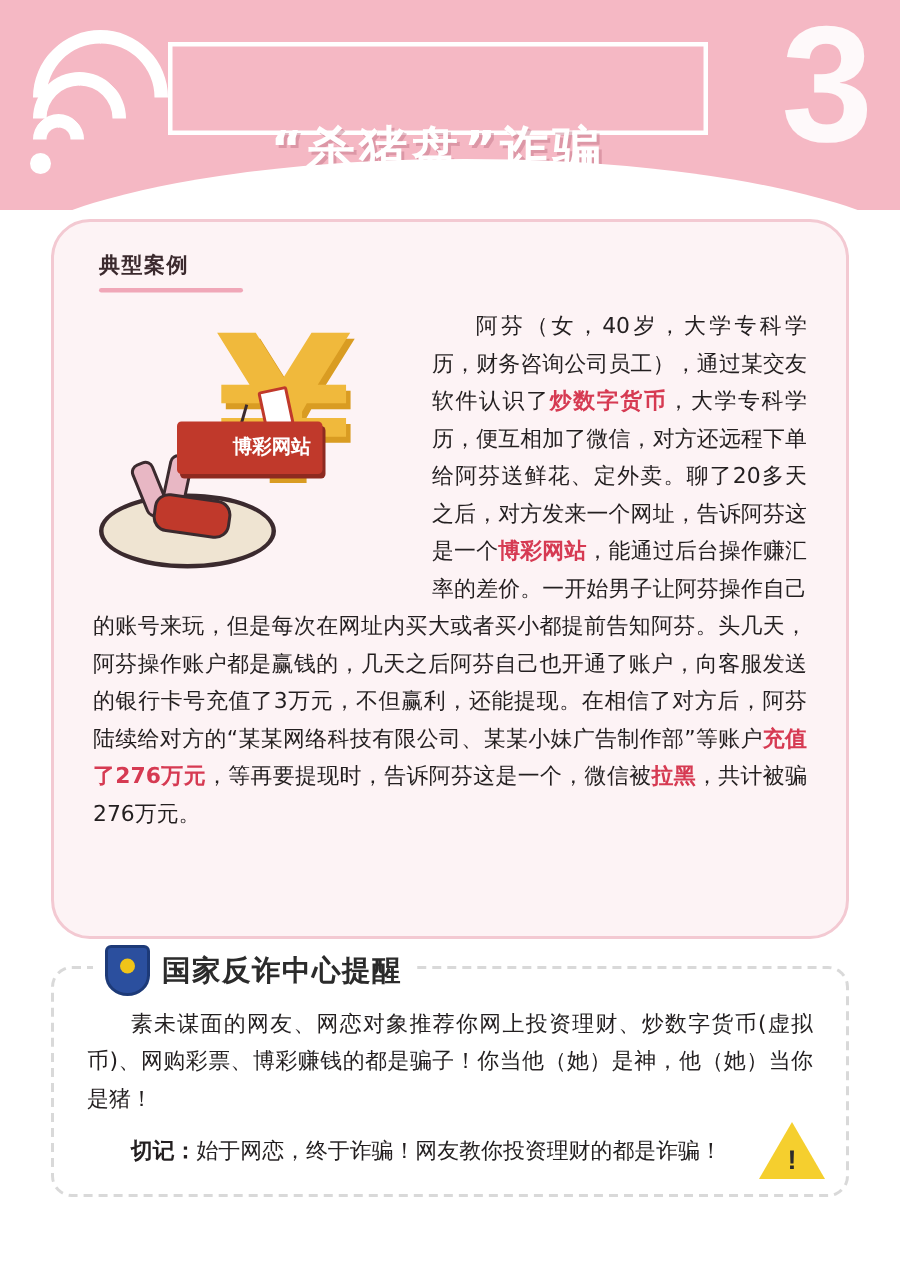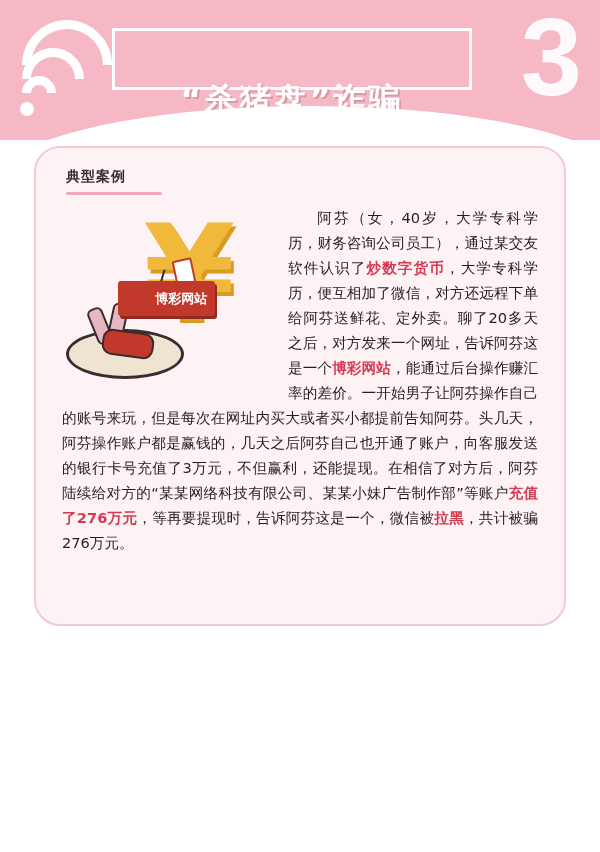--- a/index.html
+++ b/index.html
@@ -352,15 +352,27 @@
           <div class="body"></div>
         </div>
         <div class="rod"></div>
         <div class="bait"></div>
         <div class="sign">博彩网站</div>
       </div>
       <span>阿芬（女，40岁，大学专科学历，财务咨询公司员工），通过某交友软件认识了</span><b>炒数字货币</b><span>，大学专科学历，便互相加了微信，对方还远程下单给阿芬送鲜花、定外卖。聊了20多天之后，对方发来一个网址，告诉阿芬这是一个</span><b>博彩网站</b><span>，能通过后台操作赚汇率的差价。一开始男子让阿芬操作自己的账号来玩，但是每次在网址内买大或者买小都提前告知阿芬。头几天，阿芬操作账户都是赢钱的，几天之后阿芬自己也开通了账户，向客服发送的银行卡号充值了3万元，不但赢利，还能提现。在相信了对方后，阿芬陆续给对方的“某某网络科技有限公司、某某小妹广告制作部”等账户</span><b>充值了276万元</b><span>，等再要提现时，告诉阿芬这是一个，微信被</span><b>拉黑</b><span>，共计被骗276万元。</span>
     </div>
   </div>
 
+  <div class="reminder">
+    <div class="reminder-head">
+      <div class="badge-shield"></div>
+      <div class="reminder-title">国家反诈中心提醒</div>
+    </div>
+    <div class="reminder-body">素未谋面的网友、网恋对象推荐你网上投资理财、炒数字货币(虚拟币)、网购彩票、博彩赚钱的都是骗子！你当他（她）是神，他（她）当你是猪！</div>
+    <div class="reminder-body">
+      <span class="keyword">切记：</span><span>始于网恋，终于诈骗！网友教你投资理财的都是诈骗！</span>
+    </div>
+    <div class="warn-tri"></div>
+    <div class="warn-tri-mark">!</div>
+  </div>
 
   <div class="footer-space"></div>
 </div>
 
 </body></html>

